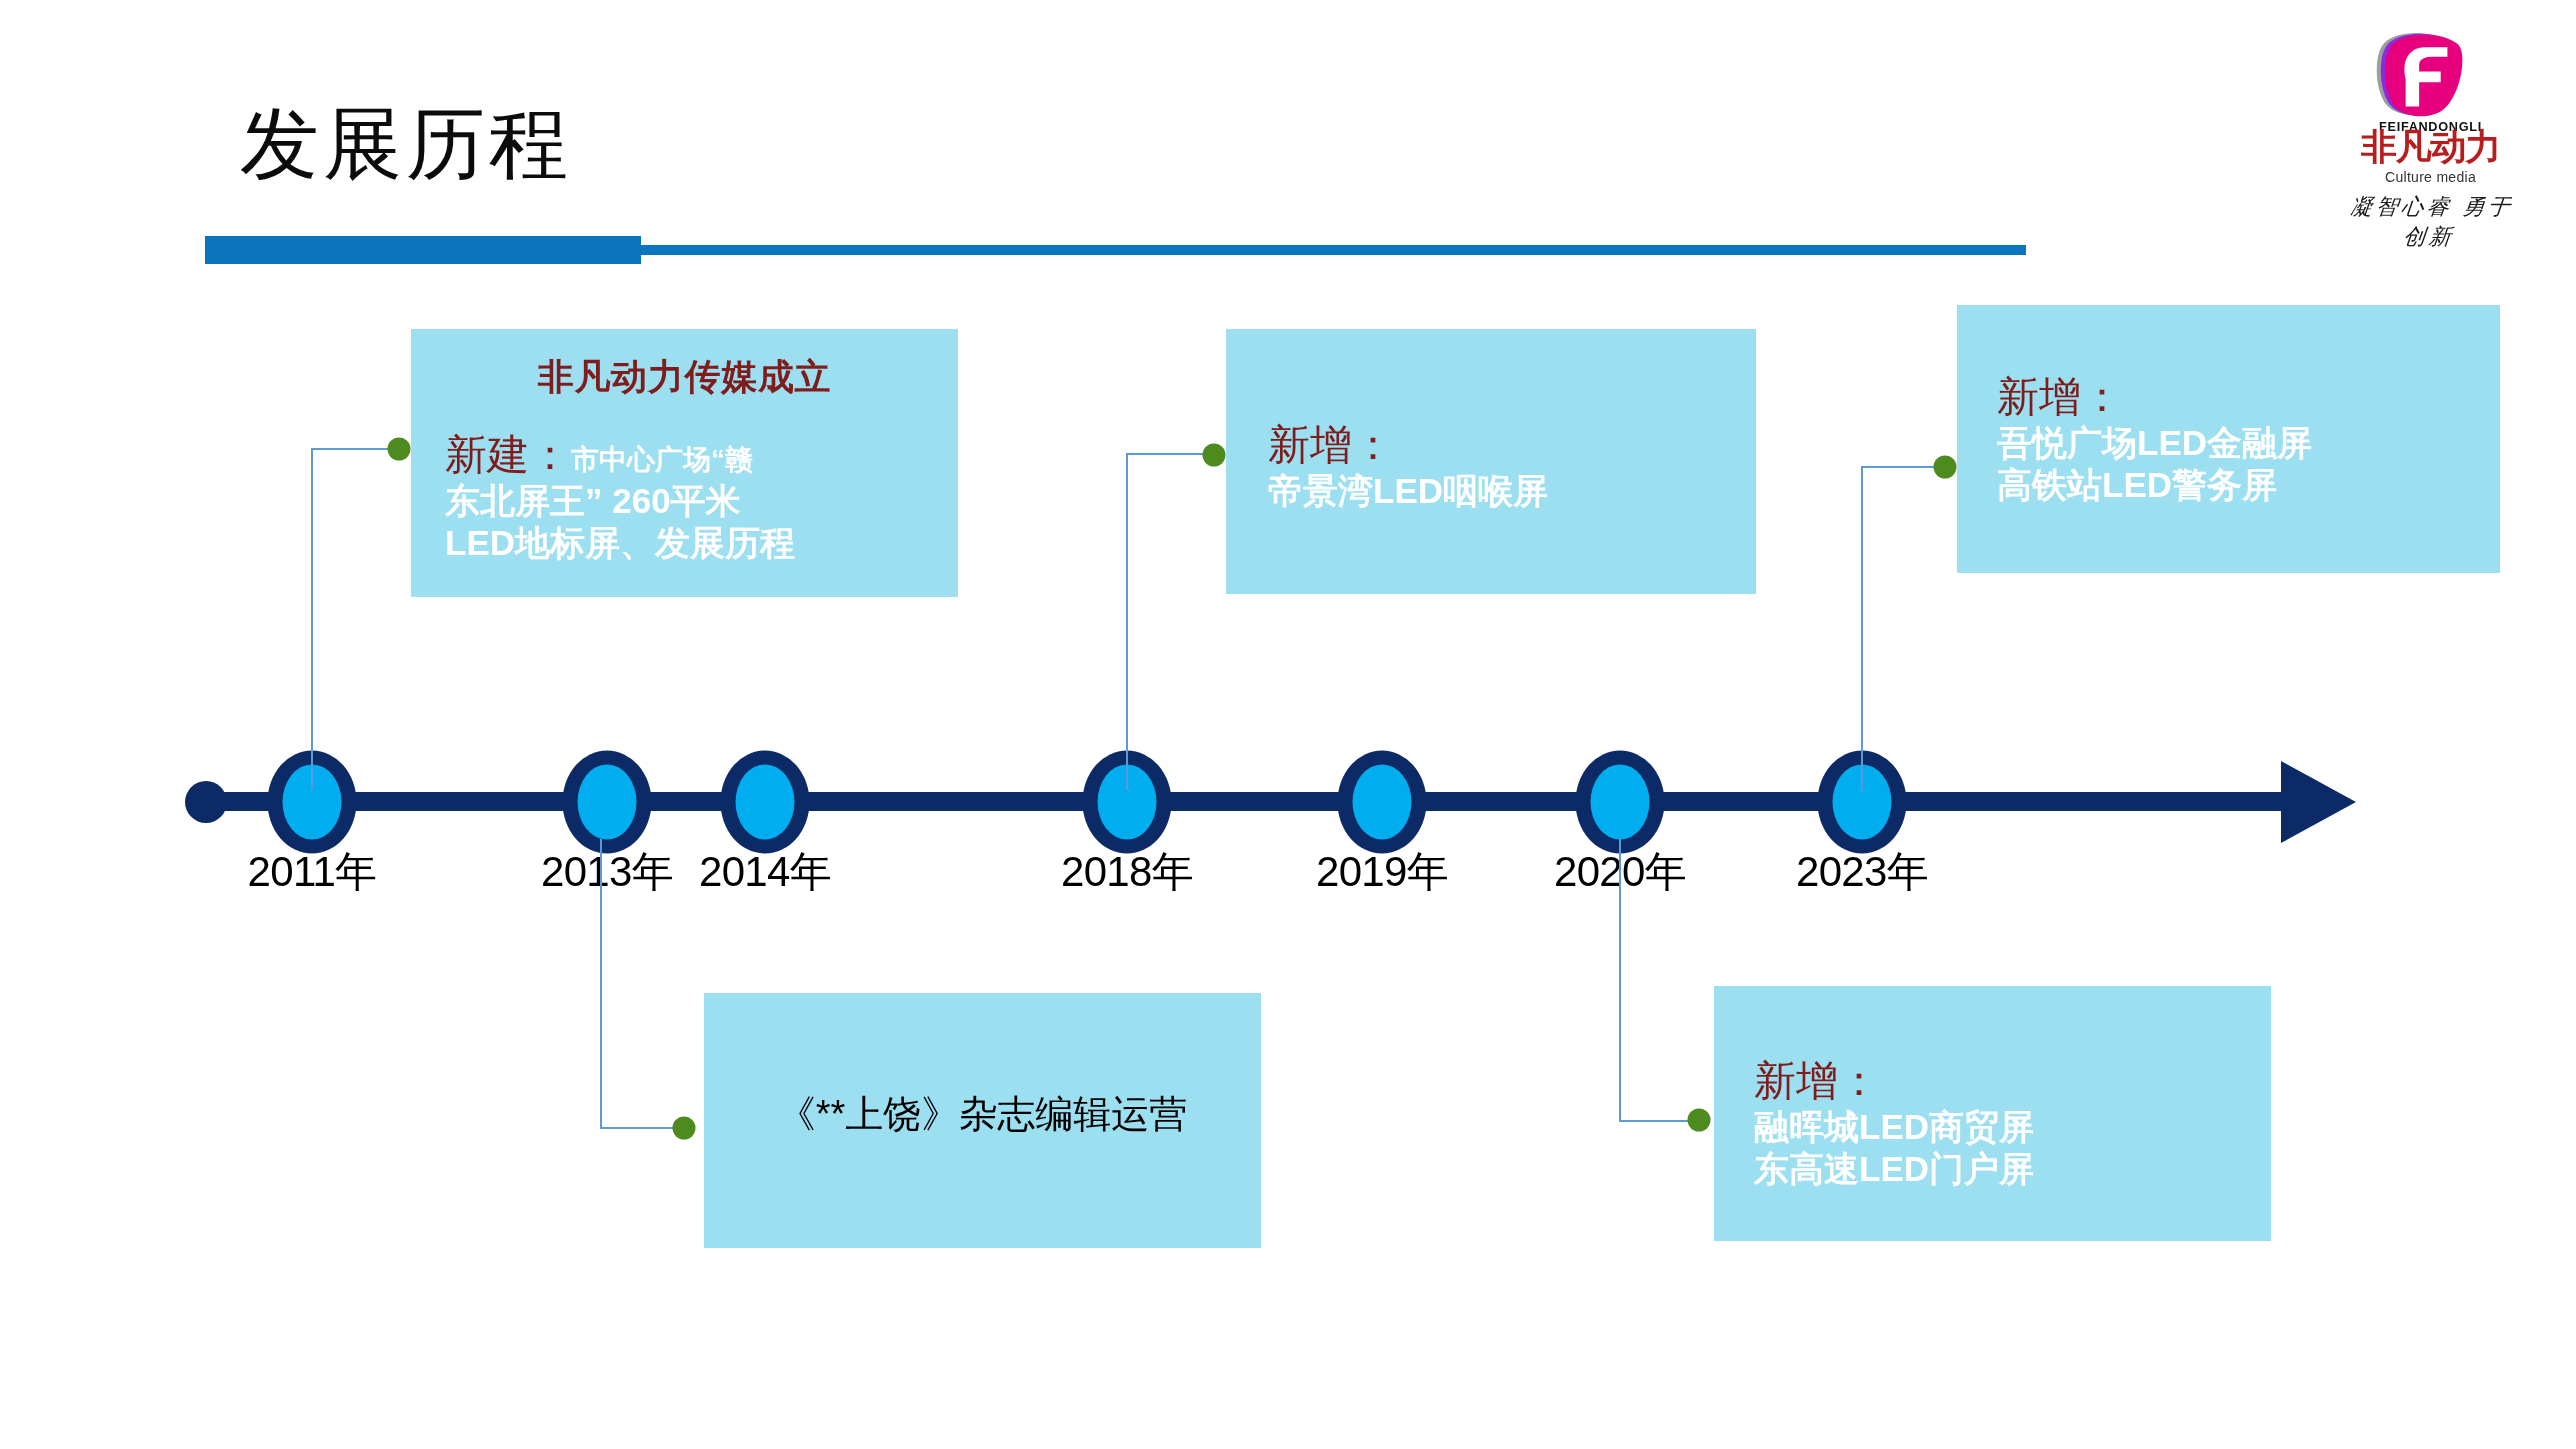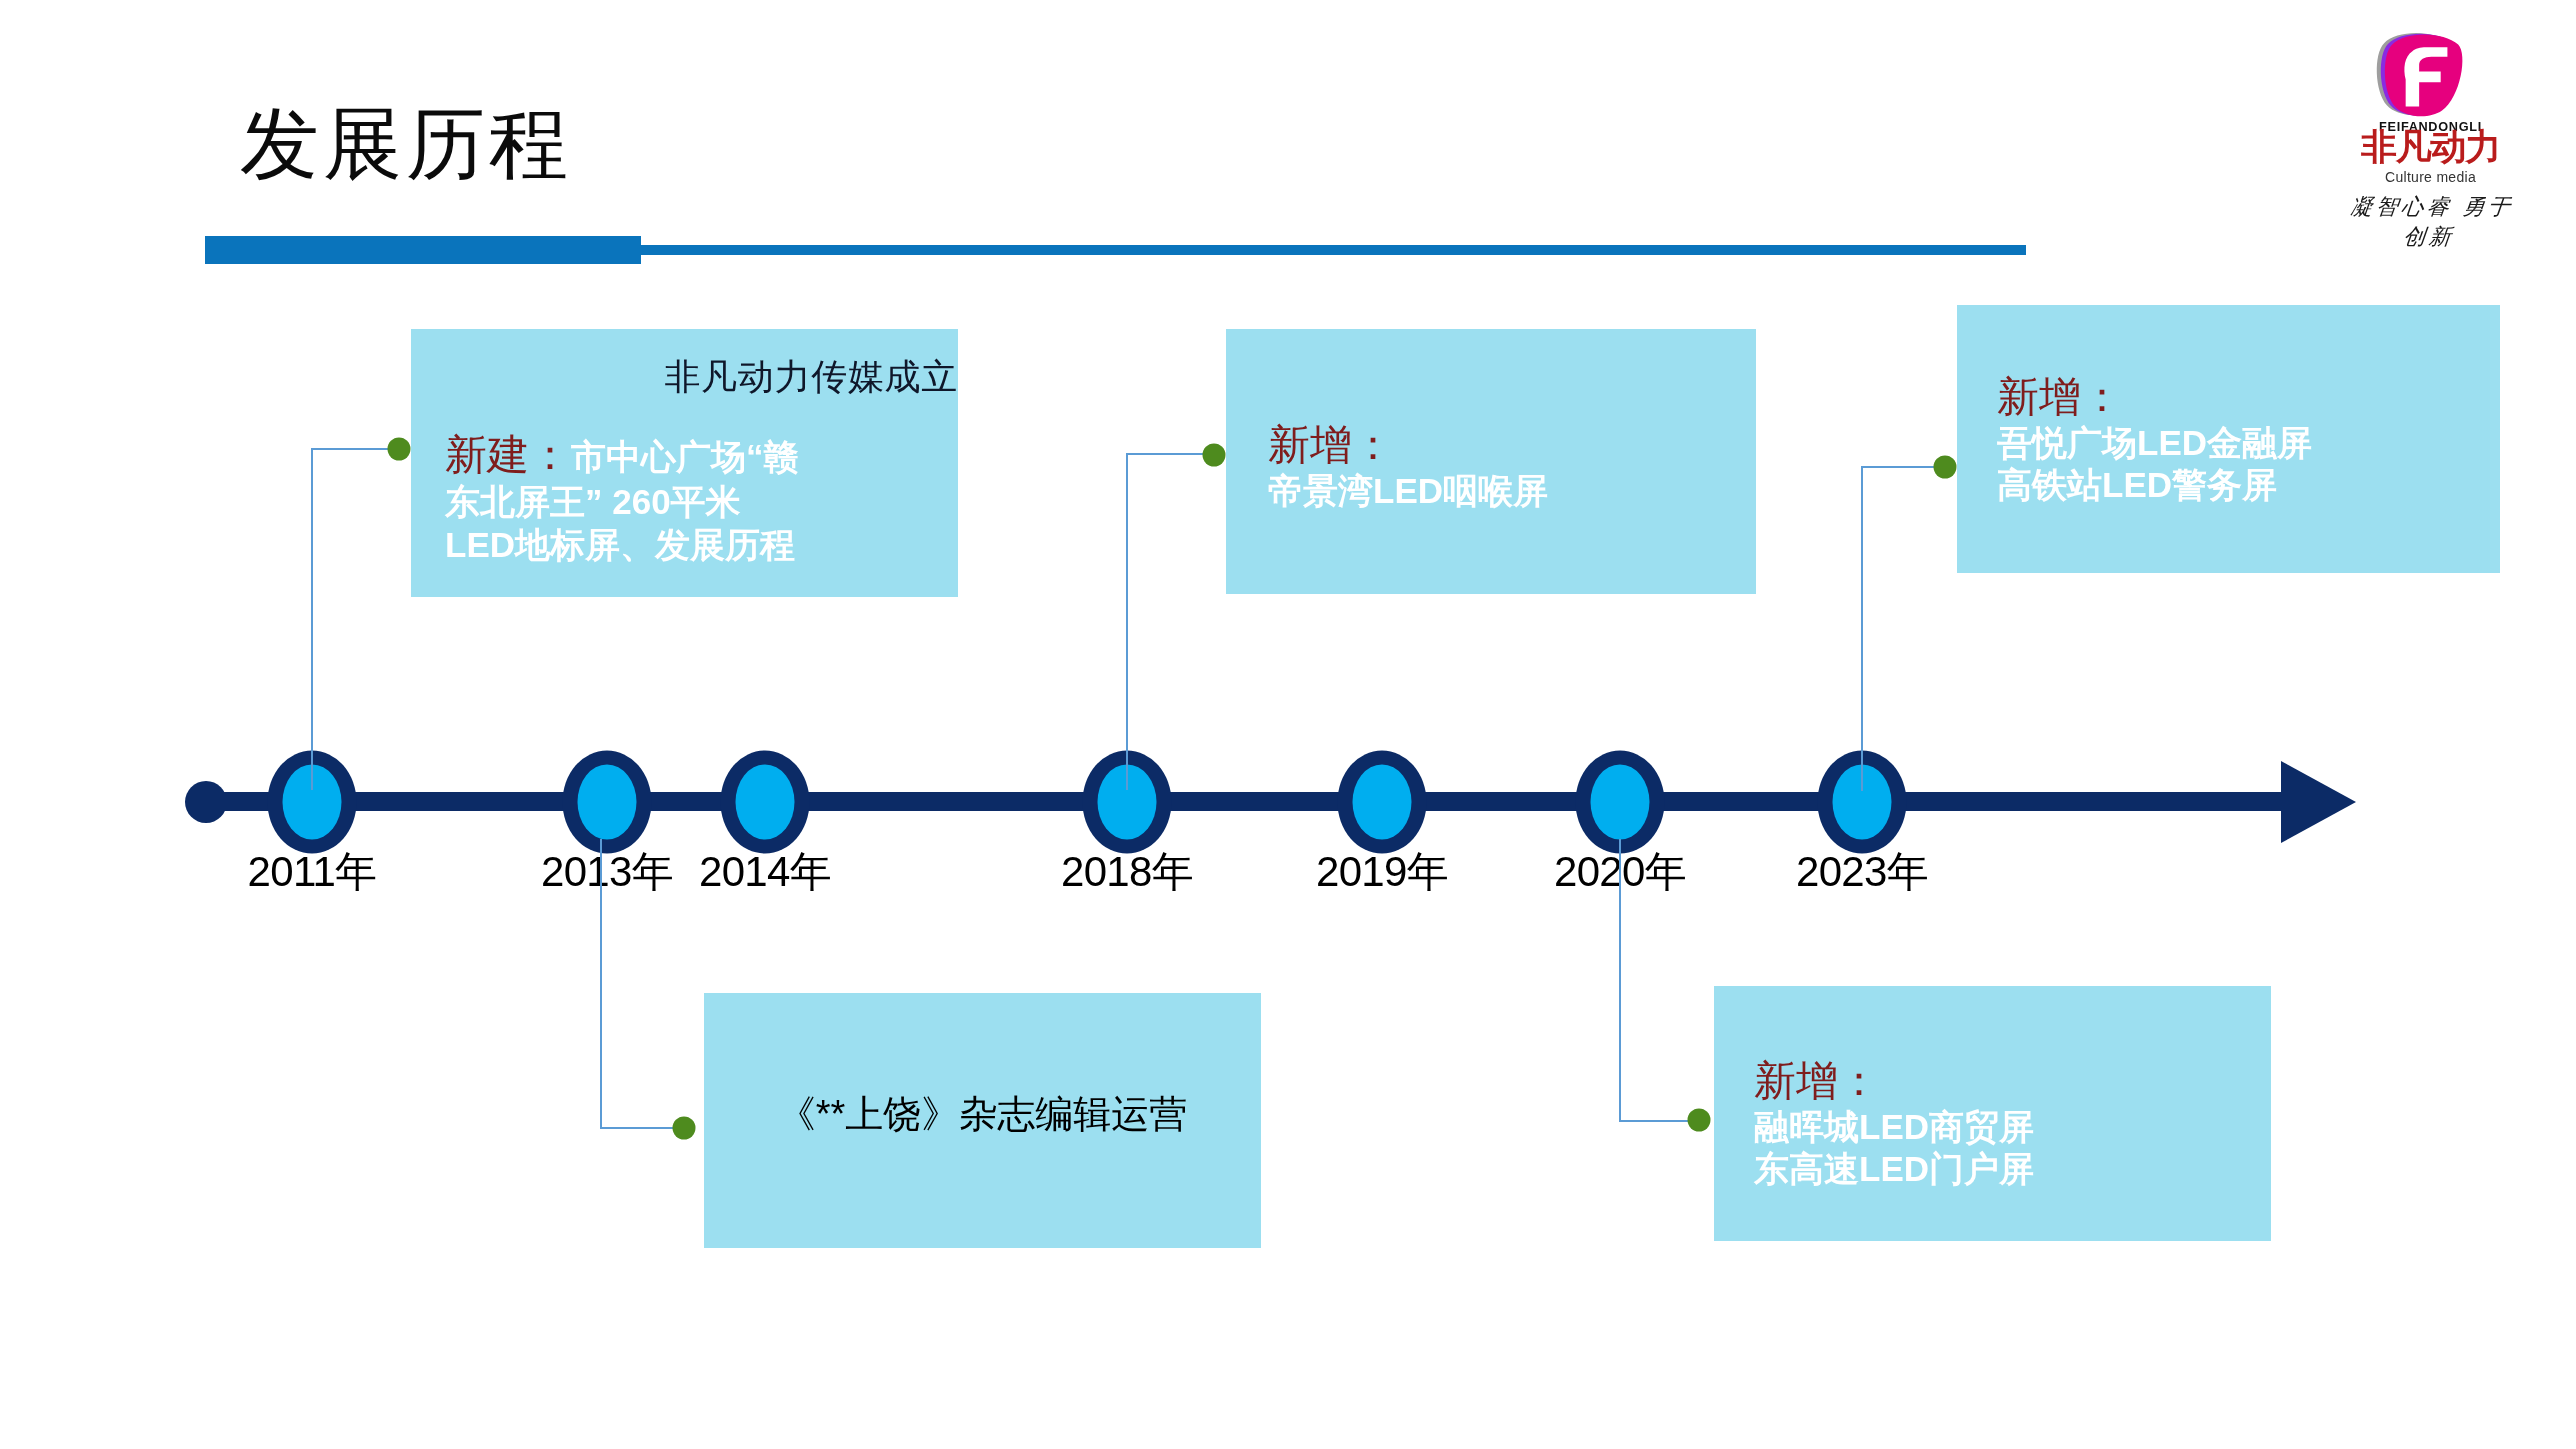--- a/index.html
+++ b/index.html
@@ -199,24 +199,24 @@
     border-bottom-right-radius: 100% 100%;
     filter: blur(1.3px);
     z-index: -1;
   }
   .card-inner {
     position: relative;
     width: 100%;
     height: 100%;
   }
   .card-heading {
-    text-align: right;
+    text-align: center;
     font-size: 36px;
-    font-weight: 400;
-    color: #0f172a;
+    font-weight: 700;
+    color: #7f1d1d;
     letter-spacing: 0.7px;
     line-height: 1.1;
   }
   .card-lead {
     font-size: 42px;
     color: #7f1d1d;
     font-weight: 400;
     line-height: 1.18;
   }
   .card-body {
@@ -297,21 +297,21 @@
 
   <div class="conn-v" style="left:1619px; top:839px; height:282px"></div>
   <div class="conn-h" style="left:1619px; top:1120px; width:79px"></div>
   <div class="conn-dot" style="left:1699px; top:1120px"></div>
 
   <div class="card-shadow" style="left:392px; top:594px; width:574px;"></div>
   <div class="card" style="left:411px; top:329px; width:547px; height:268px;">
     <div class="card-inner">
       <div class="card-heading" style="position:absolute; left:0; top:28px; width:100%;">非凡动力传媒成立</div>
       <div style="position:absolute; left:34px; top:101px; width:496px;">
-        <div class="card-lead" style="display:inline;">新建：</div><span class="inline-body" style="font-size:35px;">市中心广场“赣</span>
+        <div class="card-lead" style="display:inline;">新建：</div><span class="inline-body" style="font-size:28px;">市中心广场“赣</span>
         <div class="card-body">东北屏王” 260平米</div>
         <div class="card-body">LED地标屏、发展历程</div>
       </div>
     </div>
   </div>
 
   <div class="card-shadow" style="left:1208px; top:590px; width:550px;"></div>
   <div class="card" style="left:1226px; top:329px; width:530px; height:265px;">
     <div class="card-inner">
       <div style="position:absolute; left:42px; top:91px; width:476px;">

